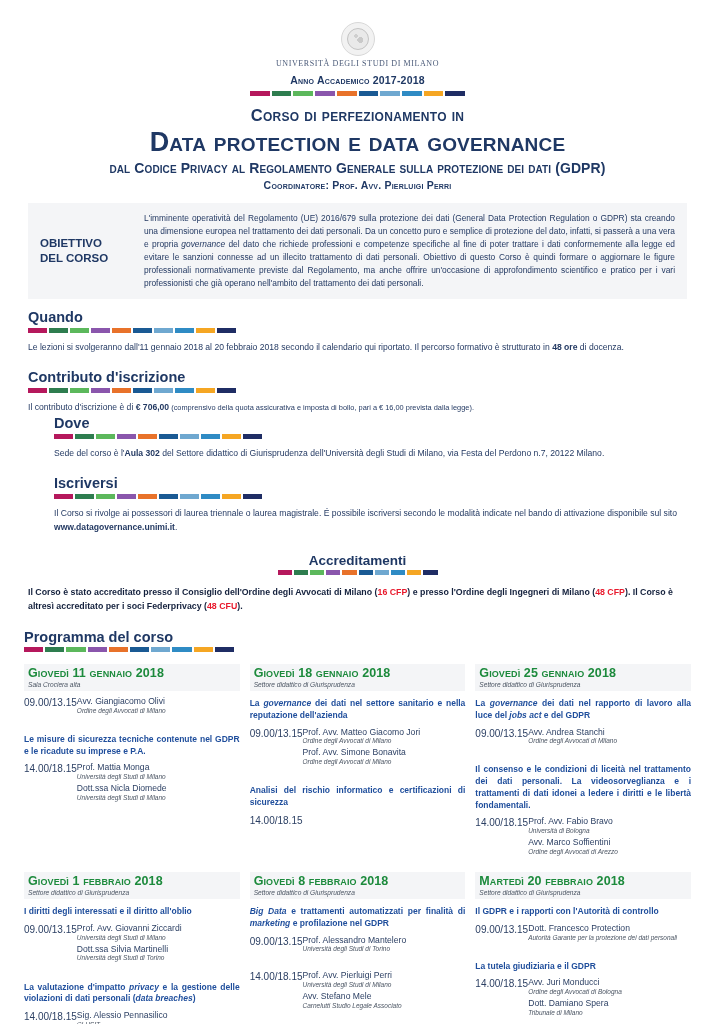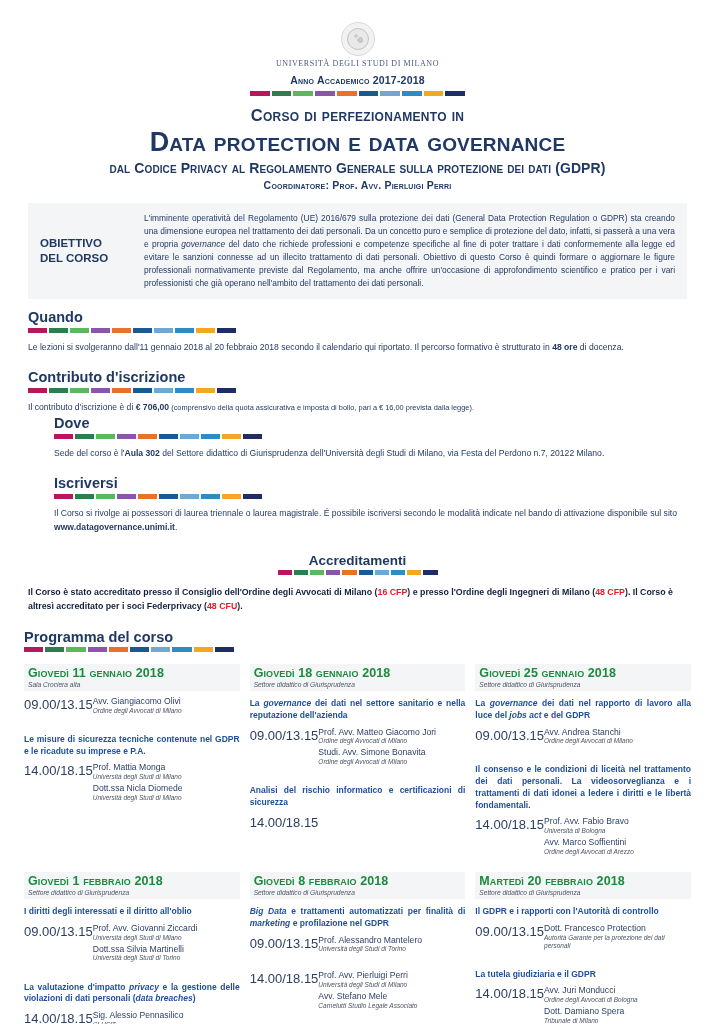--- a/index.html
+++ b/index.html
@@ -143,21 +143,21 @@
   .day-place {
     font-size: 6.6px; font-style: italic; color: #4b5563; margin-top: 1px;
   }
   .sess-title {
     font-size: 8.5px; font-weight: bold; color: #1f4e9c;
     line-height: 1.38; margin: 7px 0 0 0; text-align: justify;
   }
   .sess-title i { font-style: italic; }
   .sess-row { display: flex; margin-top: 5px; }
   .sess-time {
-    flex: 0 0 50px; font-size: 13px; color: #2b3f63; padding-top: 1px;
+    flex: 0 0 50px; font-size: 10px; color: #2b3f63; padding-top: 1px;
   }
   .sess-people { flex: 1 1 auto; }
   .p-name { font-size: 8.6px; color: #2b3f63; line-height: 1.25; }
   .p-aff {
     font-size: 6.5px; font-style: italic; color: #4b5563;
     line-height: 1.25; margin-bottom: 2px;
   }
   .spacer { height: 10px; }
   .prog-row2 { margin-top: 14px; }
 
@@ -339,21 +339,21 @@
           <div class="day-head">
             <div class="day-date">Giovedì 18 gennaio 2018</div>
             <div class="day-place">Settore didattico di Giurisprudenza</div>
           </div>
           <div class="sess-title"><span>La </span><i>governance</i><span> dei dati nel settore sanitario e nella reputazione dell'azienda</span></div>
           <div class="sess-row">
             <div class="sess-time">09.00/13.15</div>
             <div class="sess-people">
               <div class="p-name">Prof. Avv. Matteo Giacomo Jori</div>
               <div class="p-aff">Ordine degli Avvocati di Milano</div>
-              <div class="p-name">Studi. Avv. Simone Bonavita</div>
+              <div class="p-name">Prof. Avv. Simone Bonavita</div>
               <div class="p-aff">Ordine degli Avvocati di Milano</div>
             </div>
           </div>
           <div class="spacer"></div>
           <div class="sess-title"><span>Analisi del rischio informatico e certificazioni di sicurezza</span></div>
           <div class="sess-row">
             <div class="sess-time">14.00/18.15</div>
           </div>
         </div>
         <div class="prog-col">

